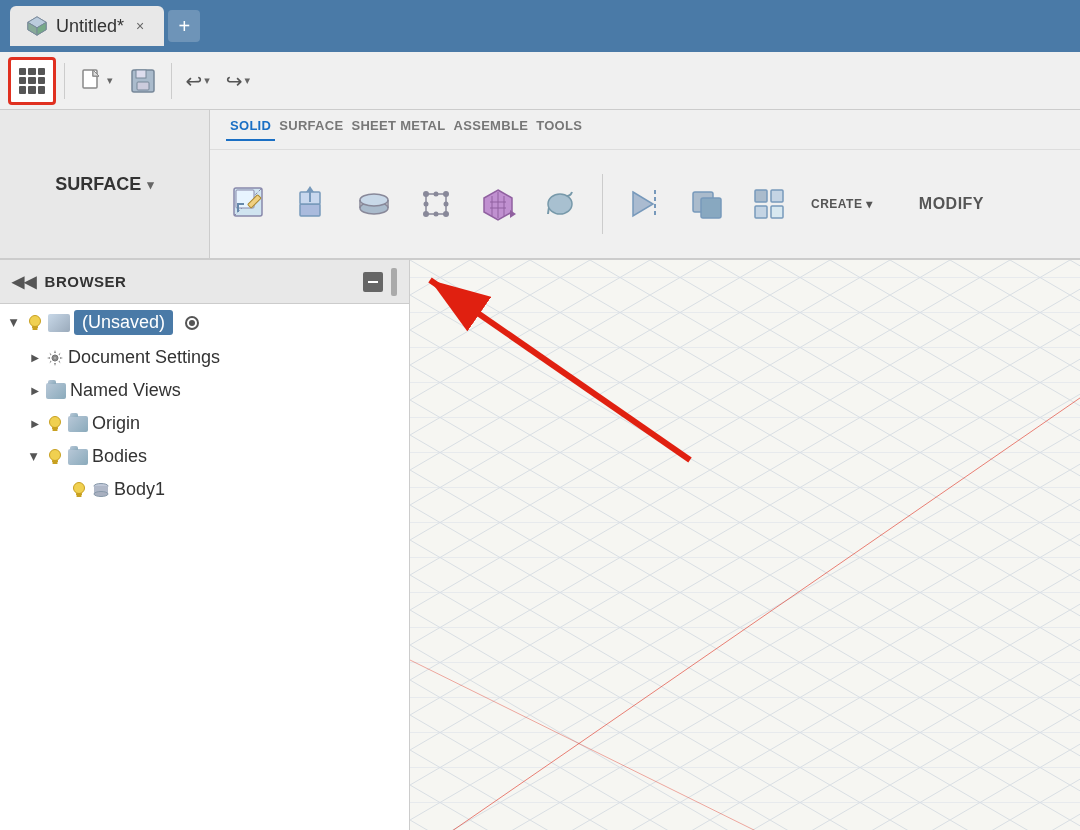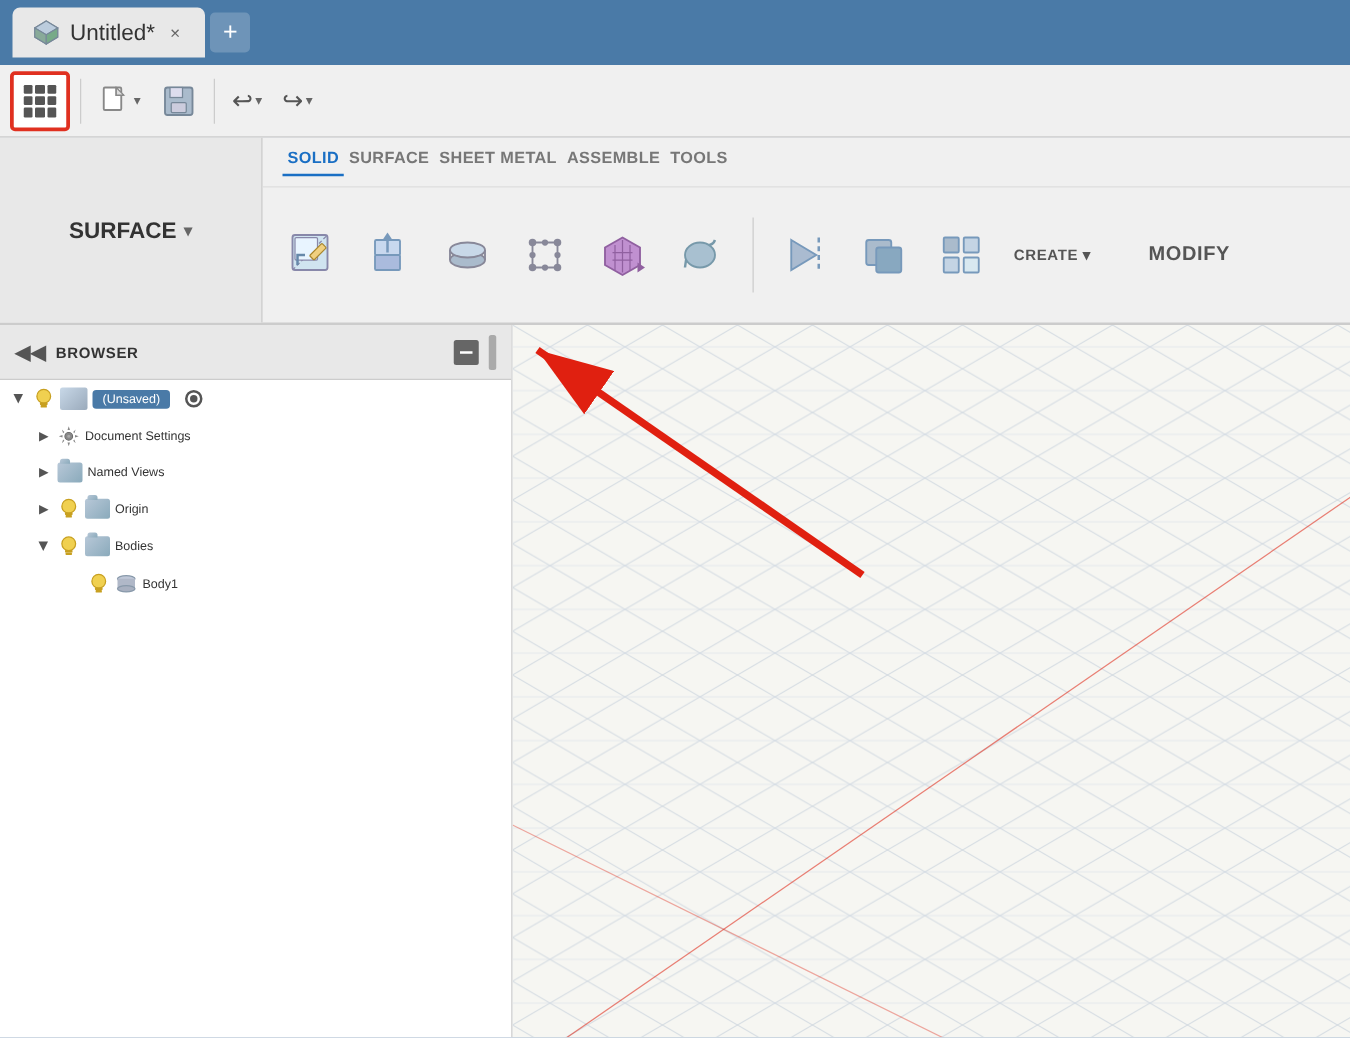--- a/index.html
+++ b/index.html
@@ -106,21 +106,21 @@
     .browser-header {
       background: #e8e8e8;
       border-bottom: 1px solid #ccc;
       padding: 8px 12px;
       display: flex;
       align-items: center;
       gap: 8px;
       height: 44px;
     }
     .browser-collapse { font-size: 16px; color: #555; cursor: pointer; font-weight: bold; }
-    .browser-title { font-size: 12px; font-weight: bold; color: #333; flex: 1; letter-spacing: 0.5px; }
+    .browser-title { font-size: 15px; font-weight: bold; color: #333; flex: 1; letter-spacing: 0.5px; }
     .browser-minimize { 
       width: 20px; height: 20px; background: #666; border-radius: 2px;
       display: flex; align-items: center; justify-content: center; cursor: pointer;
     }
     .browser-drag { width: 6px; height: 28px; background: #aaa; border-radius: 2px; cursor: col-resize; }
 
     
     .tree-item {
       display: flex;
       align-items: center;
@@ -148,21 +148,21 @@
       flex-shrink: 0;
     }
 
     .tree-gear-icon {
       width: 18px; height: 18px;
       display: flex; align-items: center; justify-content: center;
       flex-shrink: 0;
     }
 
     .tree-label {
-      font-size: 10px; color: #333;
+      font-size: 18px; color: #333;
     }
     .tree-label.highlight {
       background: #4a7aa7; color: white;
       padding: 2px 8px; border-radius: 3px;
     }
     .tree-radio {
       width: 14px; height: 14px;
       border: 2px solid #555;
       border-radius: 50%;
       display: flex; align-items: center; justify-content: center;

